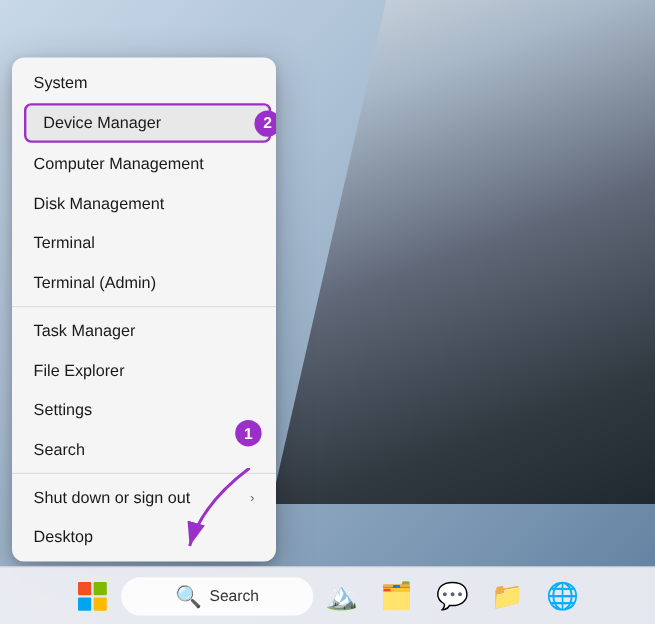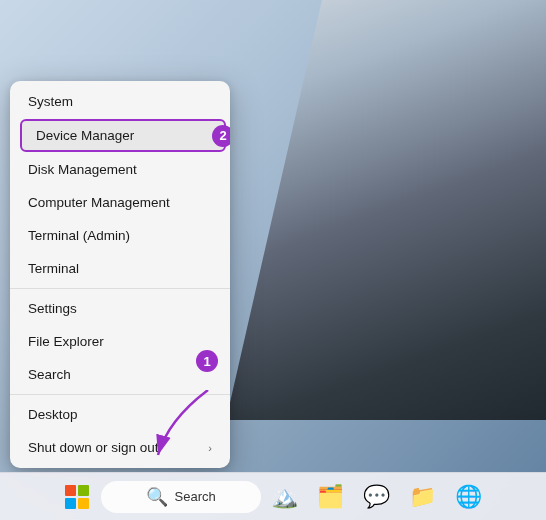--- a/index.html
+++ b/index.html
@@ -185,60 +185,63 @@
     <span>System</span>
   </div>
 
   <div class="menu-item highlighted" style="position:relative;margin-left:10px;">
     <span>Device Manager</span>
     <span class="badge" style="position:absolute; right:-10px; top:50%; transform:translateY(-50%);">2</span>
   </div>
 
 
   <div class="menu-item">
+    <span>Computer Management</span>
+  </div>
+
+  <div class="menu-item">
     <span>Disk Management</span>
   </div>
 
   <div class="menu-item">
-    <span>Computer Management</span>
+    <span>Terminal</span>
   </div>
 
   <div class="menu-item">
     <span>Terminal (Admin)</span>
   </div>
 
-  <div class="menu-item">
-    <span>Terminal</span>
-  </div>
-
   <div class="menu-divider"></div>
 
+  <div class="menu-item">
+    <span>Task Manager</span>
+  </div>
+
+  <div class="menu-item">
+    <span>File Explorer</span>
+  </div>
 
   <div class="menu-item">
     <span>Settings</span>
   </div>
 
   <div class="menu-item">
-    <span>File Explorer</span>
-  </div>
-
-  <div class="menu-item">
     <span>Search</span>
   </div>
 
 
   <div class="menu-divider"></div>
-
-  <div class="menu-item">
-    <span>Desktop</span>
-  </div>
 
   <div class="menu-item">
     <span>Shut down or sign out</span>
     <span class="chevron">›</span>
+  </div>
+
+  <div class="menu-item">
+    <span>Desktop</span>
   </div>
 
 </div>
 
 <svg class="arrow-svg" width="120" height="80" viewBox="0 0 120 80" style="position:absolute; left:148px; bottom:50px;">
   <defs>
     <marker id="arrowhead" markerWidth="8" markerHeight="6" refX="8" refY="3" orient="auto">
       <polygon points="0 0, 8 3, 0 6" fill="#9b30c8"></polygon>
     </marker>
   </defs>

